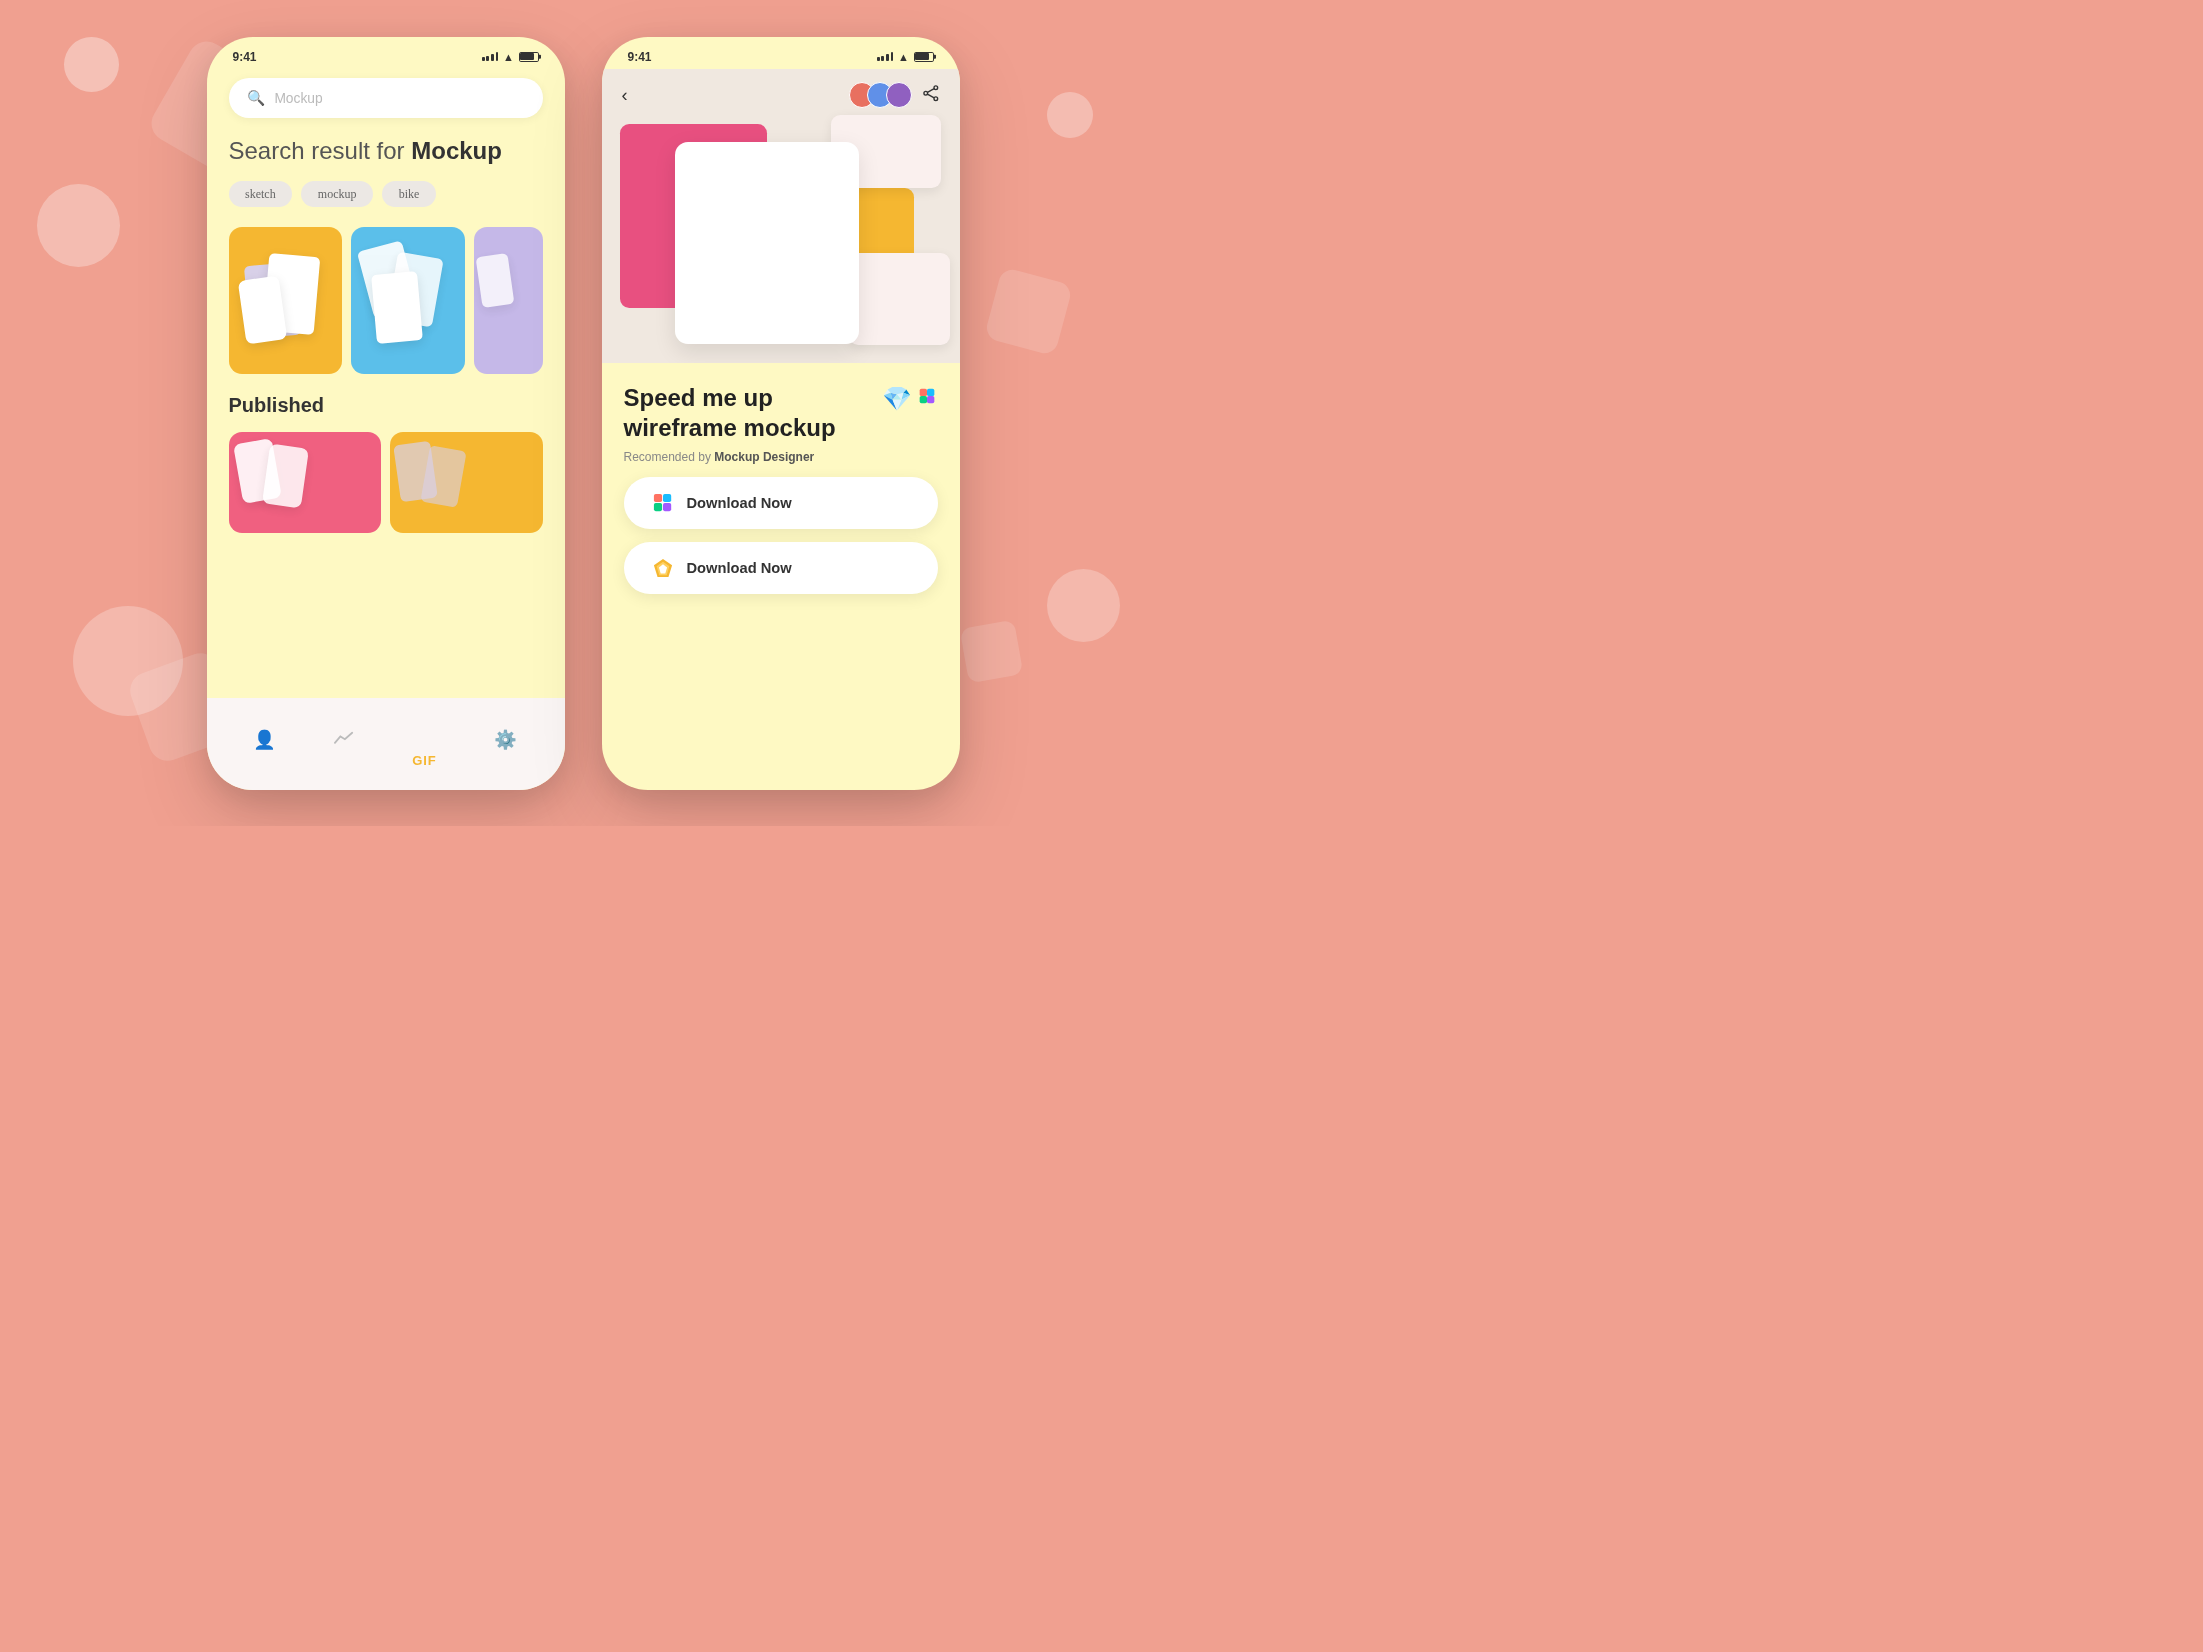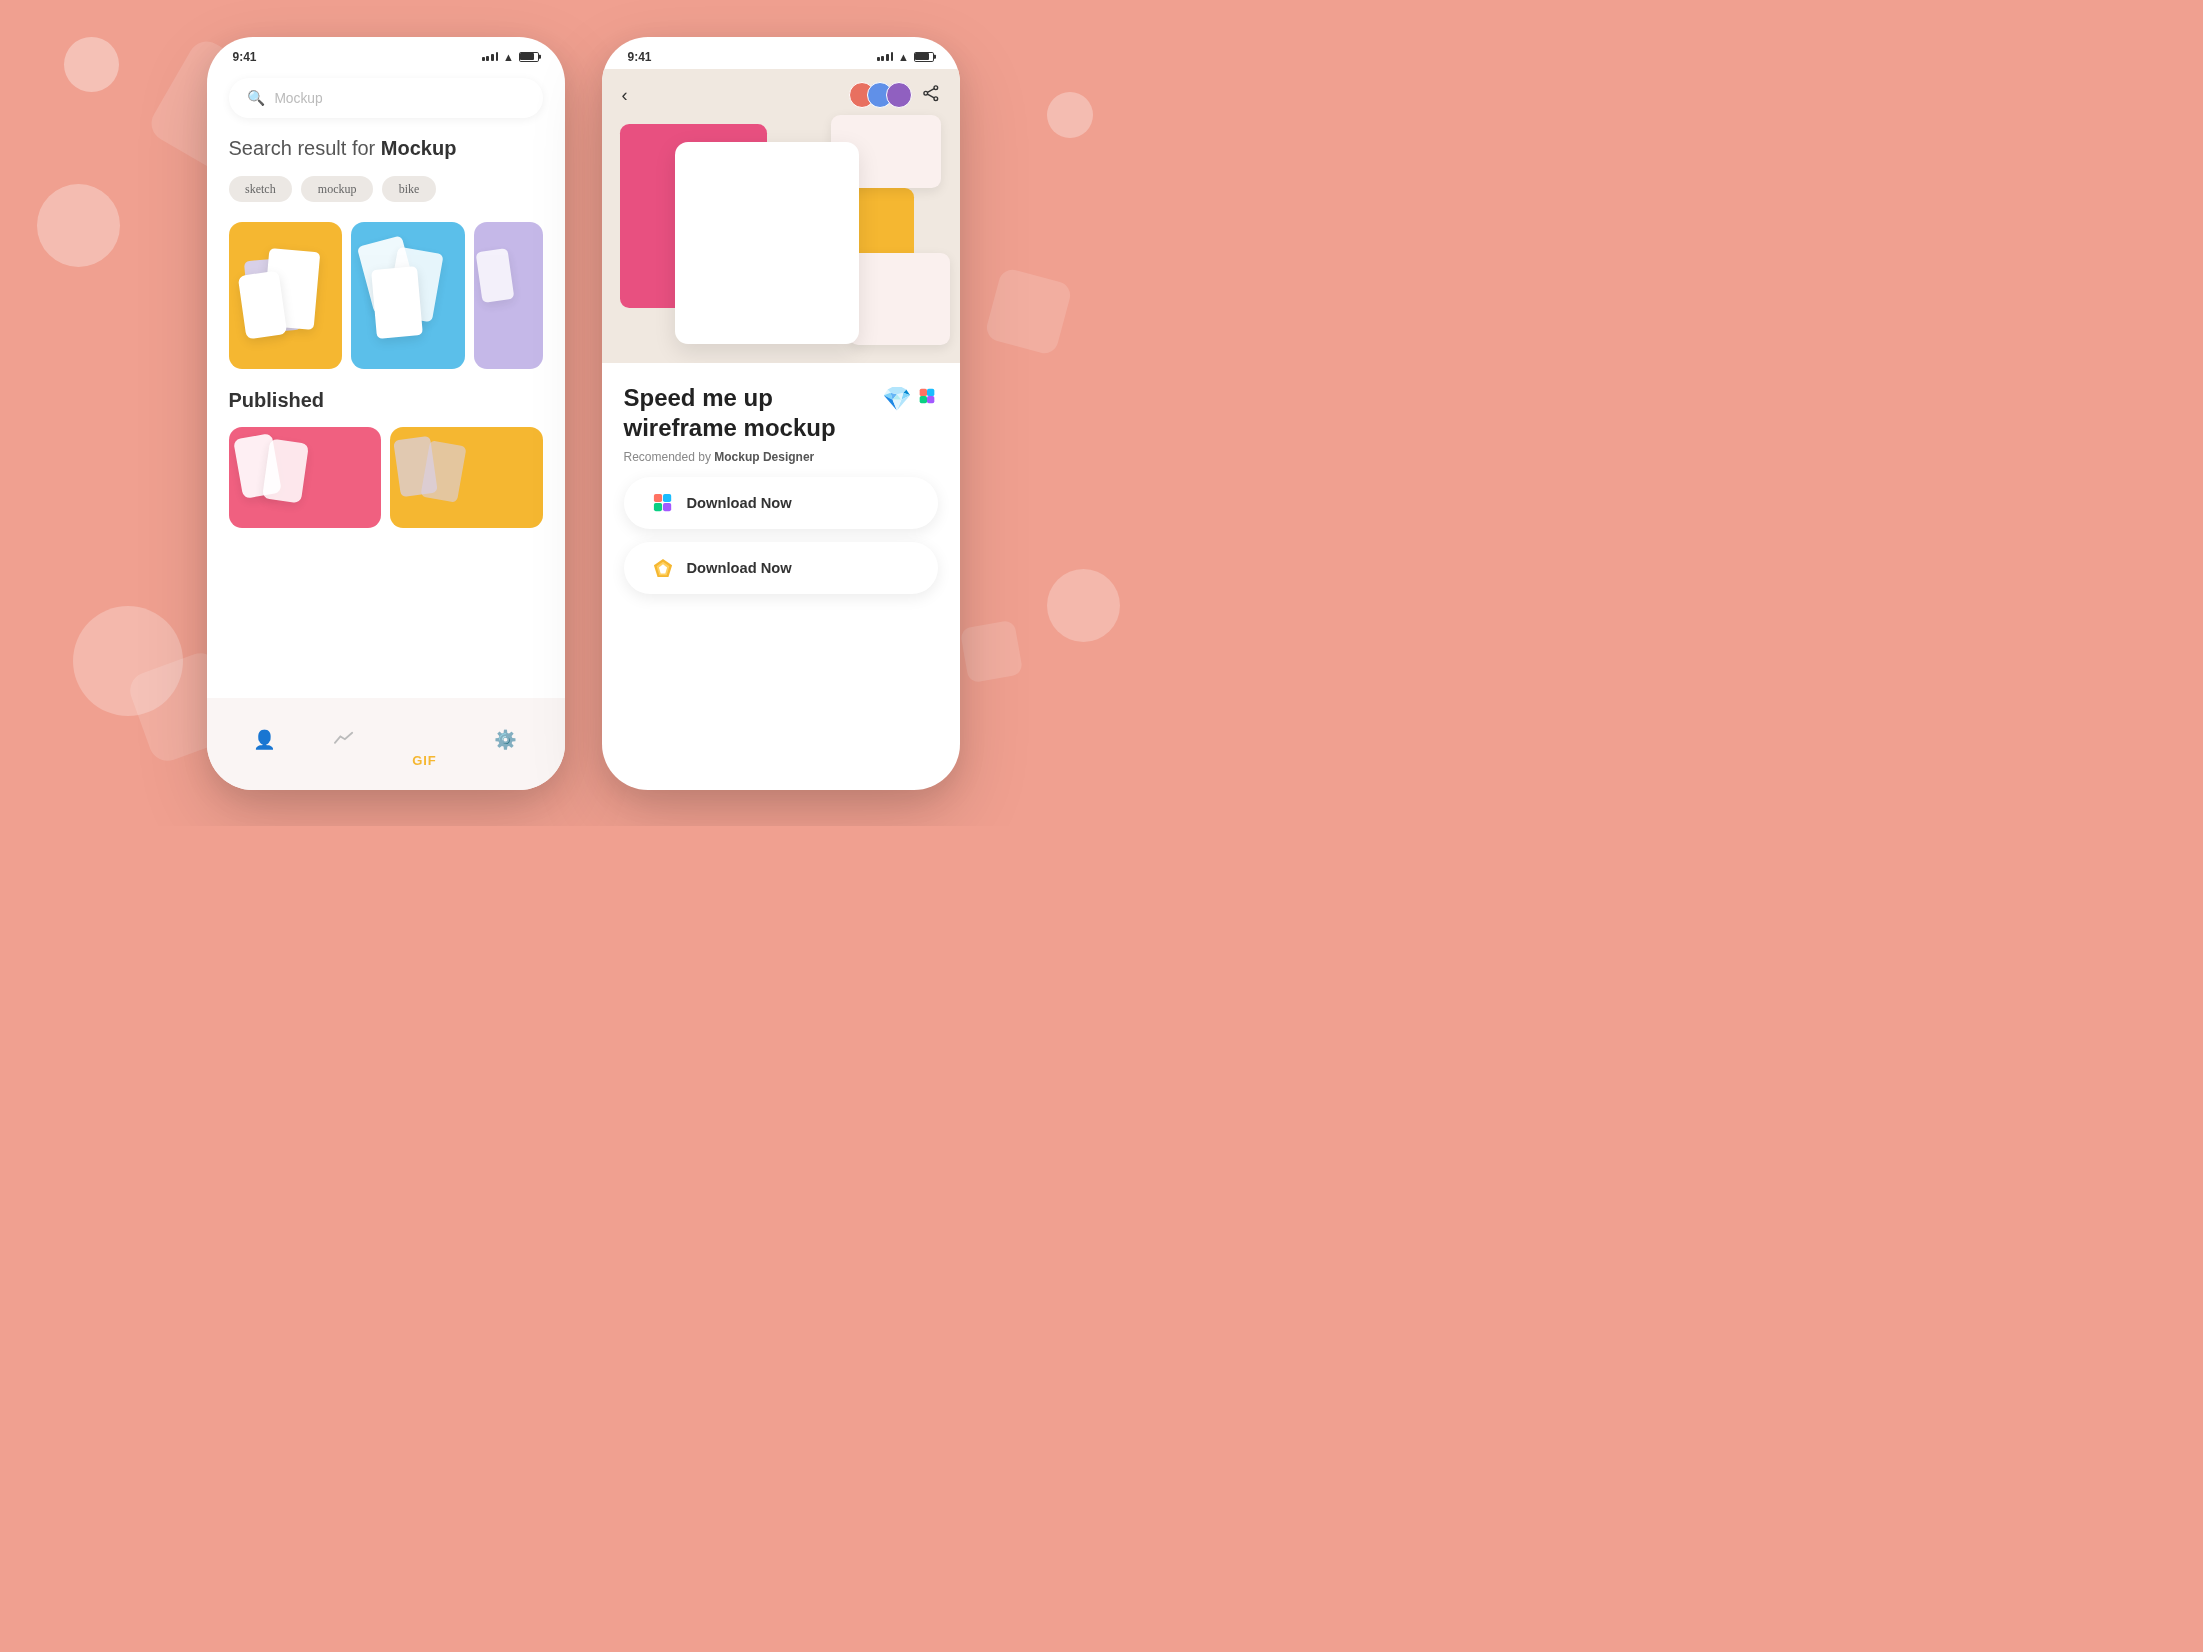--- a/index.html
+++ b/index.html
@@ -21,21 +21,21 @@
       gap: 37px;
       align-items: center;
       position: relative;
       z-index: 2;
     }
 
     
     .phone {
       width: 358px;
       height: 753px;
-      background: #ffffff;
+      background: #fef9c3;
       border-radius: 46px;
       box-shadow: 0 27.5px 73px rgba(0,0,0,0.15), 0 9.2px 27.5px rgba(0,0,0,0.1);
       overflow: hidden;
       position: relative;
       display: flex;
       flex-direction: column;
     }
 
     
     .status-bar {
@@ -117,21 +117,21 @@
     .search-icon-svg {
       color: #bbb;
       font-size: 14.7px;
     }
     .search-placeholder {
       color: #bbb;
       font-size: 13.8px;
     }
 
     .search-result-title {
-      font-size: 20px;
+      font-size: 24px;
       color: #555;
       font-weight: 400;
       margin-bottom: 16.5px;
     }
     .search-result-title strong {
       font-weight: 800;
       color: #333;
     }
 
     .tags {

